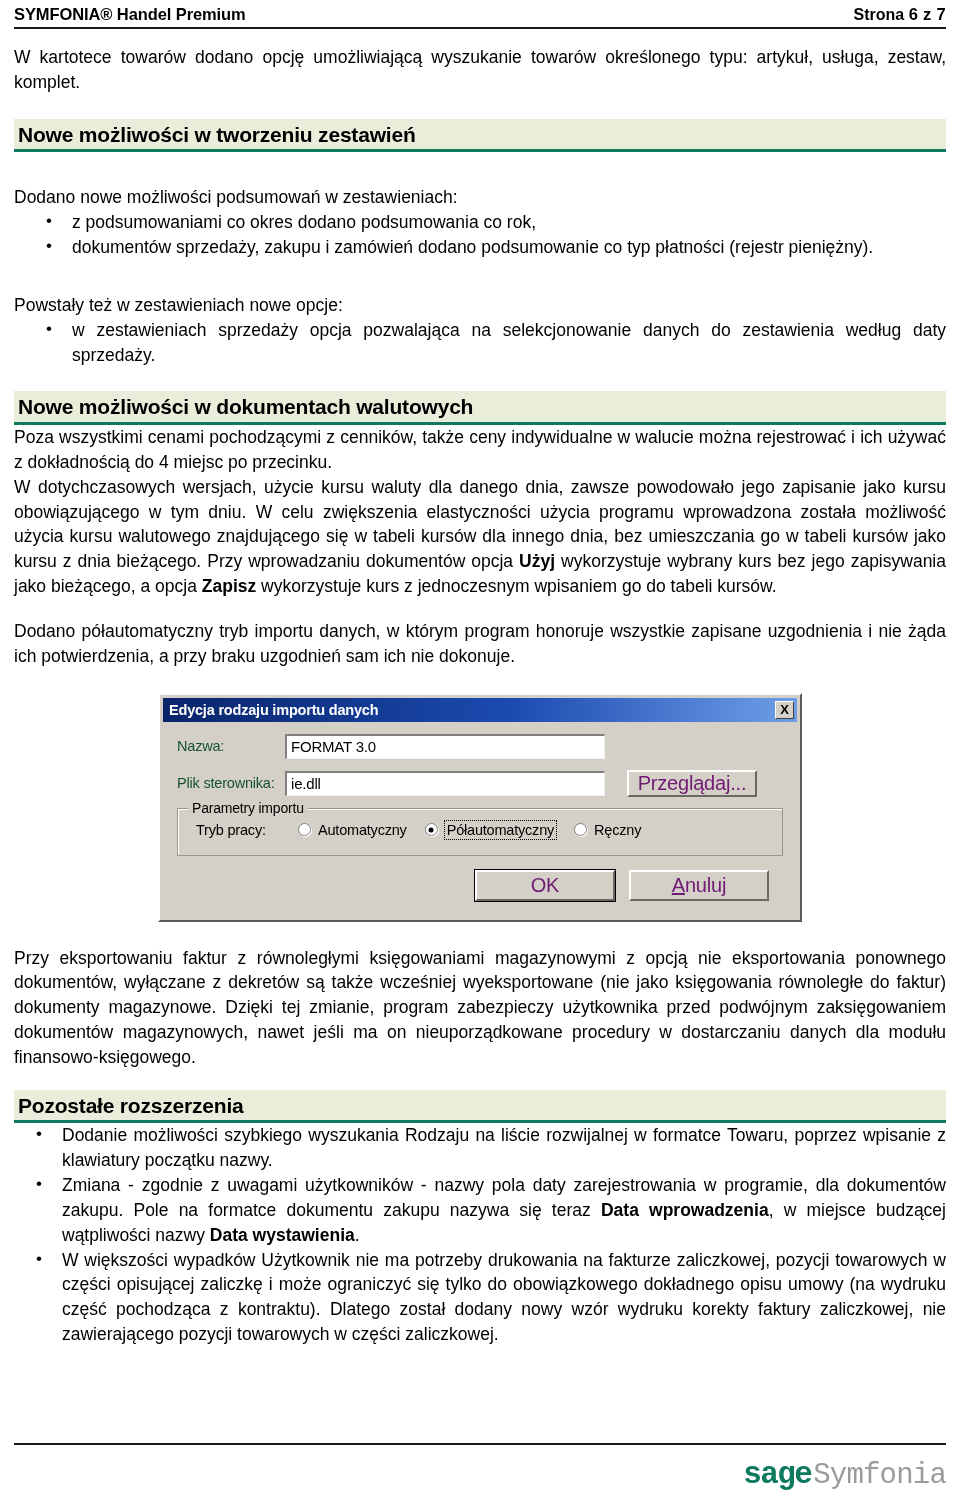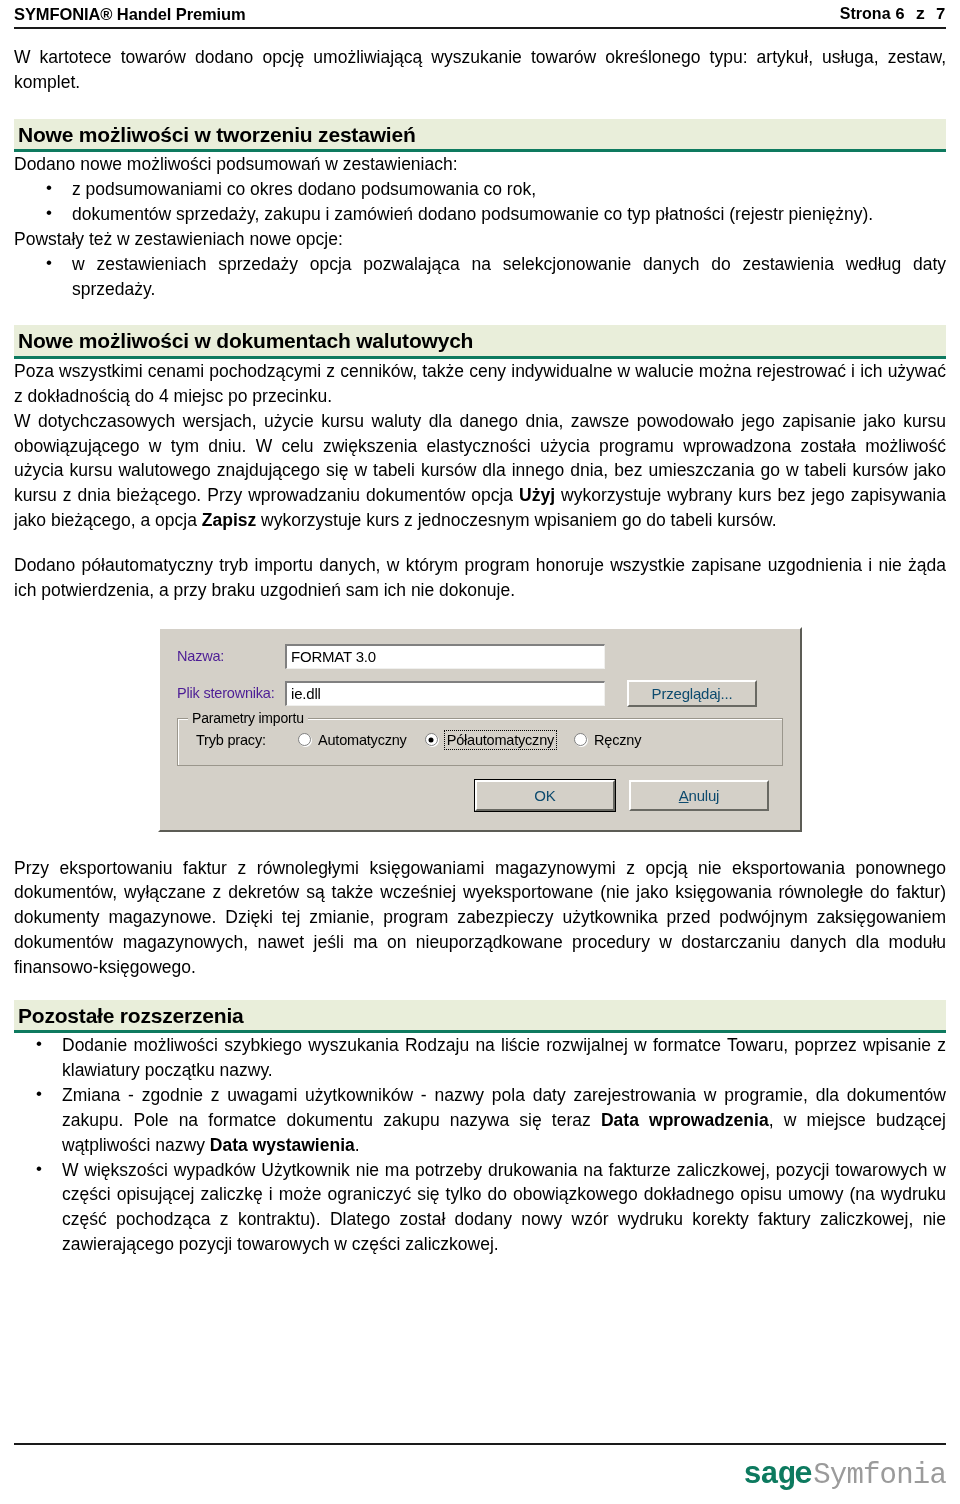--- a/index.html
+++ b/index.html
@@ -39,34 +39,34 @@
     font-weight: bold;
     letter-spacing: -0.1px;
     white-space: nowrap;
   }
   .header-right {
     font-size: 16px;
     font-weight: bold;
     white-space: nowrap;
   }
   .header-right .page-nums {
-    font-family: Liberation Mono, monospace;
+    font-family: Liberation Sans, sans-serif;
     font-weight: bold;
     font-size: 16.5px;
     letter-spacing: 0.3px;
   }
 
   
   .para {
     font-size: 17.5px;
     line-height: 1.42;
     text-align: justify;
     margin: 0;
   }
-  .para.left { text-align: left; }
+  .para.left { text-align: left; margin-top: 33px; }
   .gap-16 { height: 16px; }
   .gap-20 { height: 20px; }
   .gap-24 { height: 24px; }
 
   
   .section-heading {
     background: #e9eeda;
     border-bottom: 3px solid #0e7a5f;
     font-size: 21px;
     font-weight: bold;
@@ -161,21 +161,21 @@
     padding: 12px 14px 6px 14px;
   }
   .dlg-row {
     display: flex;
     align-items: center;
     margin-bottom: 11px;
   }
   .dlg-label {
     width: 108px;
     font-size: 14.5px;
-    color: #4c1d95;
+    color: #14532d;
     flex: 0 0 auto;
     letter-spacing: -0.2px;
   }
   .dlg-input {
     height: 25px;
     background: #ffffff;
     border-top: 2px solid #808080;
     border-left: 2px solid #808080;
     border-right: 1px solid #f0f0ee;
     border-bottom: 1px solid #f0f0ee;
@@ -187,27 +187,27 @@
     letter-spacing: -0.2px;
   }
   .dlg-input.name  { width: 320px; }
   .dlg-input.drv   { width: 320px; }
   .dlg-btn {
     background: #d4d0c8;
     border-top: 2px solid #ffffff;
     border-left: 2px solid #ffffff;
     border-right: 2px solid #696963;
     border-bottom: 2px solid #696963;
-    font-size: 15px;
+    font-size: 20px;
     display: flex;
     align-items: center;
     justify-content: center;
     box-sizing: border-box;
     letter-spacing: -0.2px;
-    color: #0c4a6e;
+    color: #701a75;
   }
   .btn-browse {
     width: 130px;
     height: 27px;
     margin-left: 22px;
   }
   .fieldset {
     border: 1.5px solid #9a968c;
     border-top-color: #9a968c;
     margin-top: 6px;
@@ -361,20 +361,24 @@
 
   <div class="gap-20"></div>
 
   <p class="para">Dodano półautomatyczny tryb importu danych, w którym program honoruje wszystkie zapisane uzgodnienia i nie żąda ich potwierdzenia, a przy braku uzgodnień sam ich nie dokonuje.</p>
 
   <div class="gap-24"></div>
 
   <div class="dialog-wrap">
     <div class="dialog">
 
+      <div class="dlg-titlebar">
+        <span class="dlg-title">Edycja rodzaju importu danych</span>
+        <span class="dlg-close">X</span>
+      </div>
 
       <div class="dlg-body">
 
         <div class="dlg-row">
           <span class="dlg-label">Nazwa:</span>
           <span class="dlg-input name">FORMAT 3.0</span>
         </div>
 
         <div class="dlg-row">
           <span class="dlg-label">Plik sterownika:</span>

